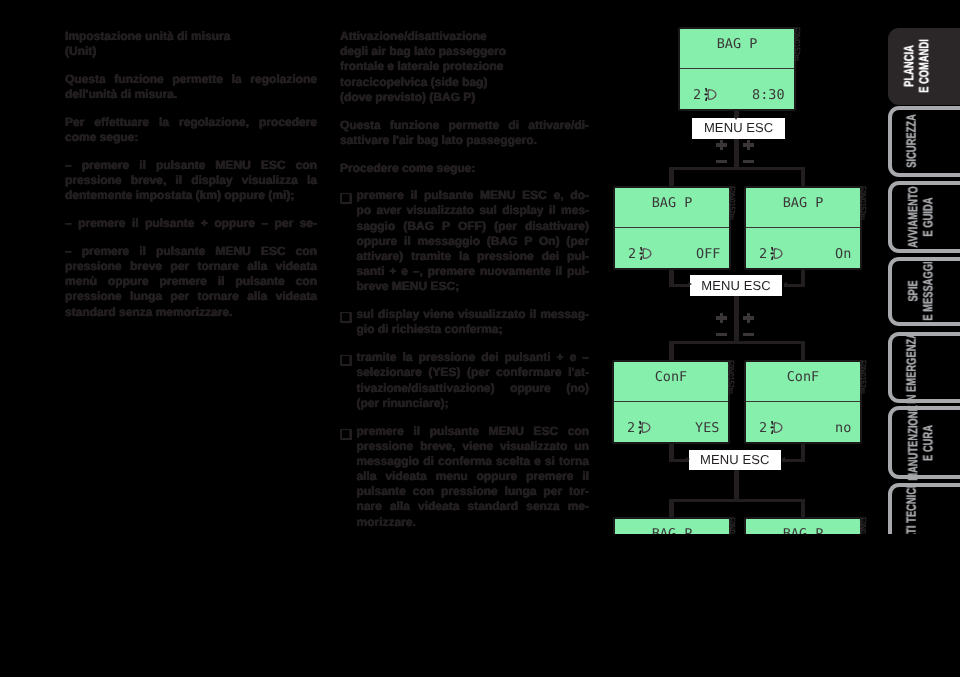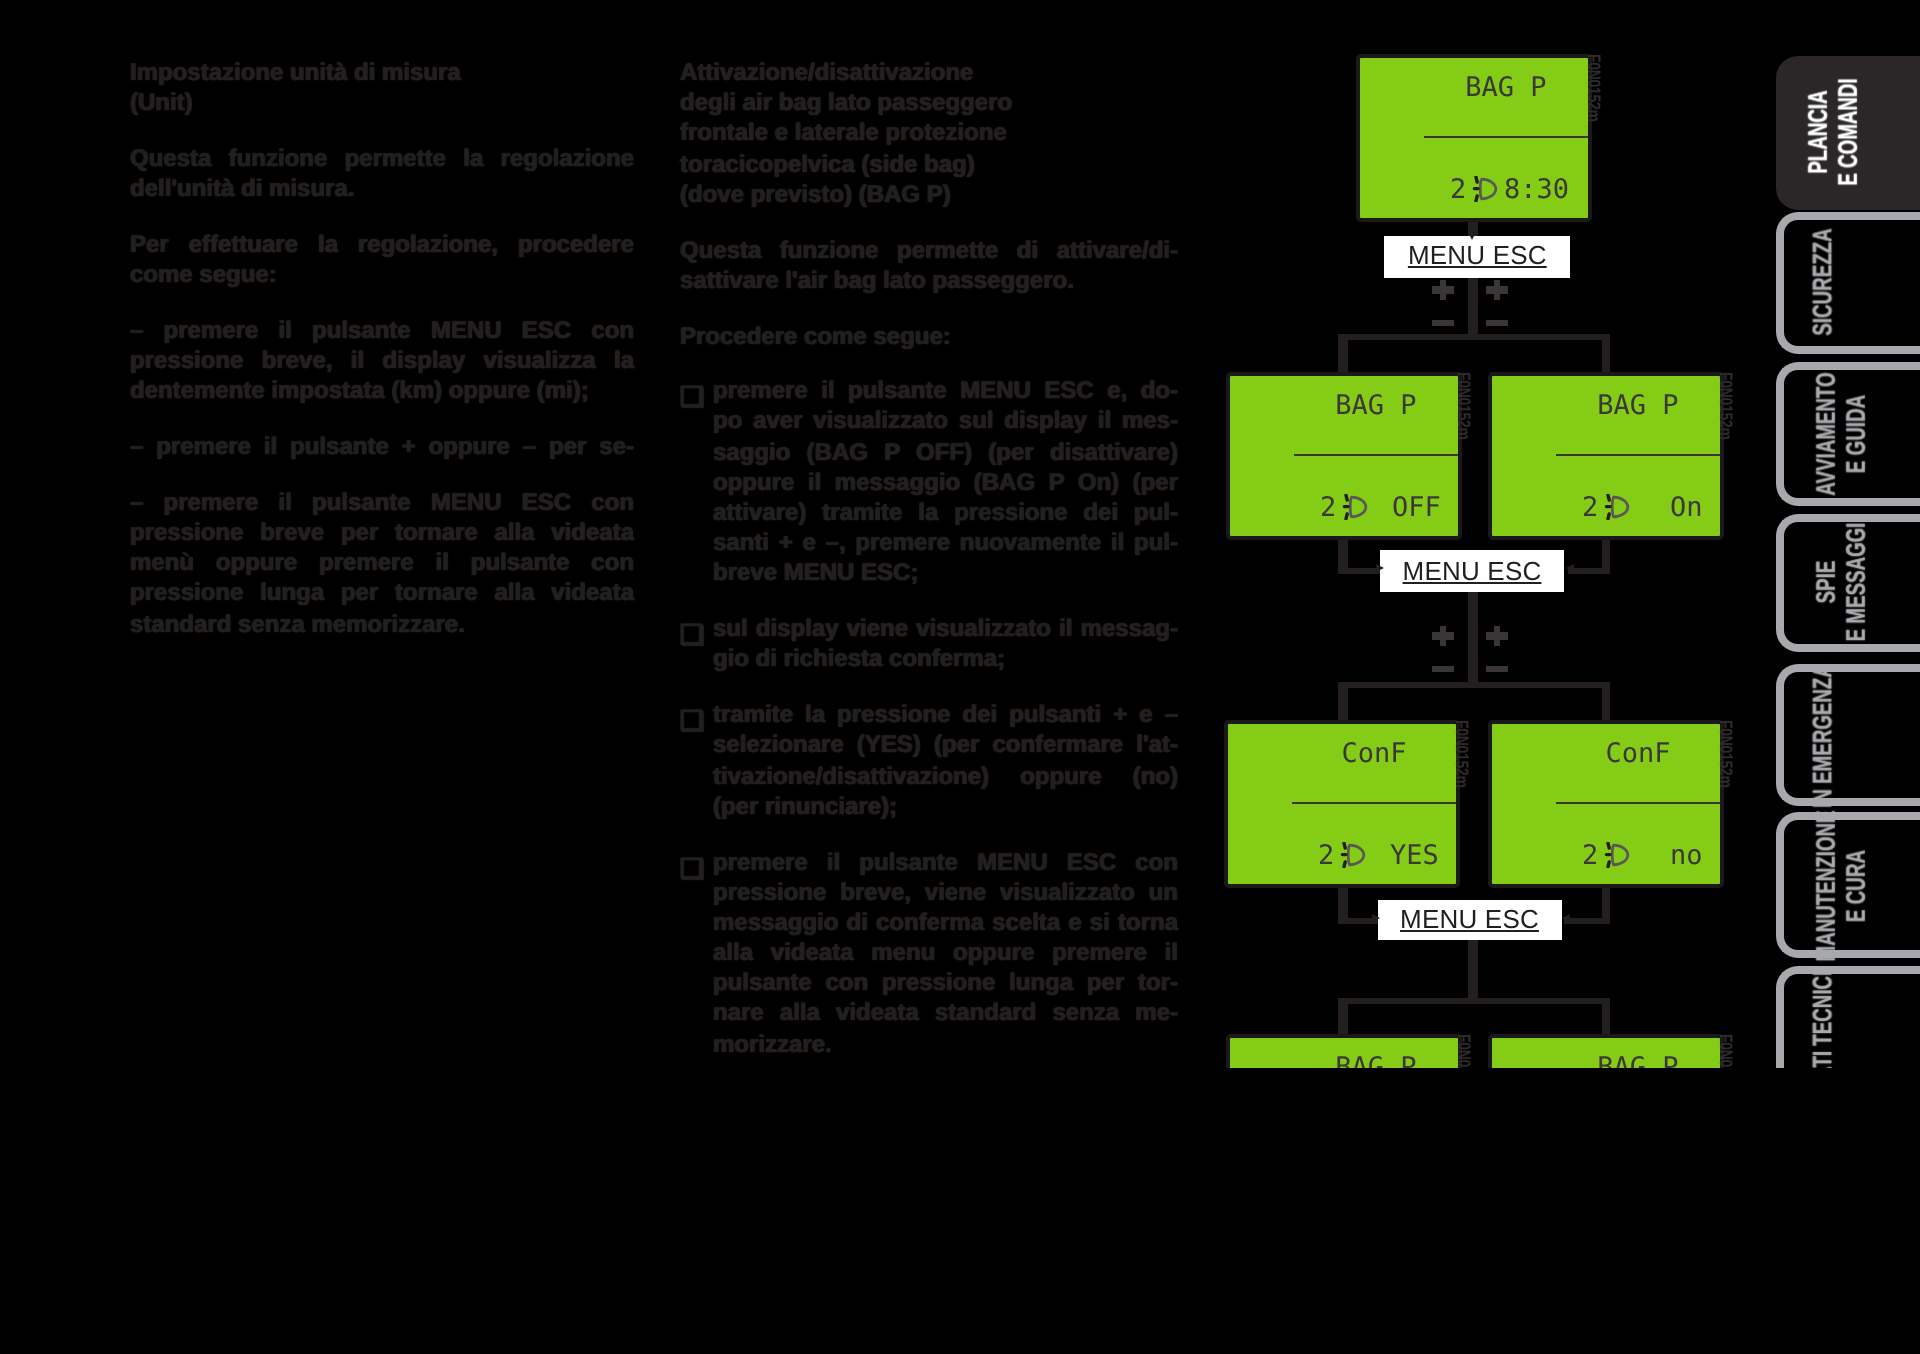--- a/index.html
+++ b/index.html
@@ -17,36 +17,36 @@
   #colB{left:340px;top:28.6px;width:249px;}
   .col p{margin:0;}
   .col p.gap{margin-top:12.6px;}
   .ln{display:block;height:15.2px;line-height:15.2px;white-space:nowrap;}
   .ln.j{text-align:justify;text-align-last:justify;white-space:normal;}
   .bul{position:relative;padding-left:16.5px;width:232.5px;}
   .bul .bx{position:absolute;left:0px;top:3.2px;font-size:13.5px;line-height:15.2px;}
 
   
   #diagram{position:absolute;left:0;top:0;width:960px;height:677px;}
-  .lcd{position:absolute;background:#84cc16;border:2.2px solid #1c191a;
-       box-sizing:border-box;border-radius:2.5px;padding-left:32px;}
+  .lcd{position:absolute;background:#86efac;border:2.2px solid #1c191a;
+       box-sizing:border-box;border-radius:2.5px;}
   .lcd .top{position:relative;height:50%;box-sizing:border-box;
             border-bottom:1.4px solid #3b3738;}
   .lcd .bot{position:relative;height:50%;box-sizing:border-box;}
   .lcdtxt{font-family:"DejaVu Sans Mono",monospace;color:#3b3839;will-change:transform;font-size:13.5px;
           letter-spacing:0px;position:absolute;white-space:pre;line-height:14px;}
   .lcd .title{left:0;right:0;top:8px;text-align:center;}
   .lcd .lval{left:13px;bottom:7px;}
   .lcd .rval{right:9px;bottom:7px;}
   .hl{position:absolute;left:23px;bottom:8px;width:15px;height:13px;}
 
   .menubox{position:absolute;background:#fff;color:#231f20;will-change:transform;
            font-size:13px;font-weight:normal;text-align:center;
            letter-spacing:.1px;line-height:18px;height:18px;
-           font-family:"Liberation Sans",sans-serif;text-decoration:underline;}
+           font-family:"Liberation Sans",sans-serif;}
   .wire{position:absolute;background:#231f20;}
   .figref{position:absolute;color:#2f2b2c;will-change:transform;font-size:9px;font-weight:bold;
           letter-spacing:-0.2px;white-space:nowrap;line-height:9px;
           transform-origin:0 0;transform:rotate(90deg) scale(.78,1);}
 
   
   .tab{position:absolute;box-sizing:border-box;
        border:4px solid #a7a9ac;border-right:none;
        border-radius:11px 0 0 11px;background:#000;}
   .tab.first{background:#2b2728;border:none;border-radius:11px 0 0 11px;}

